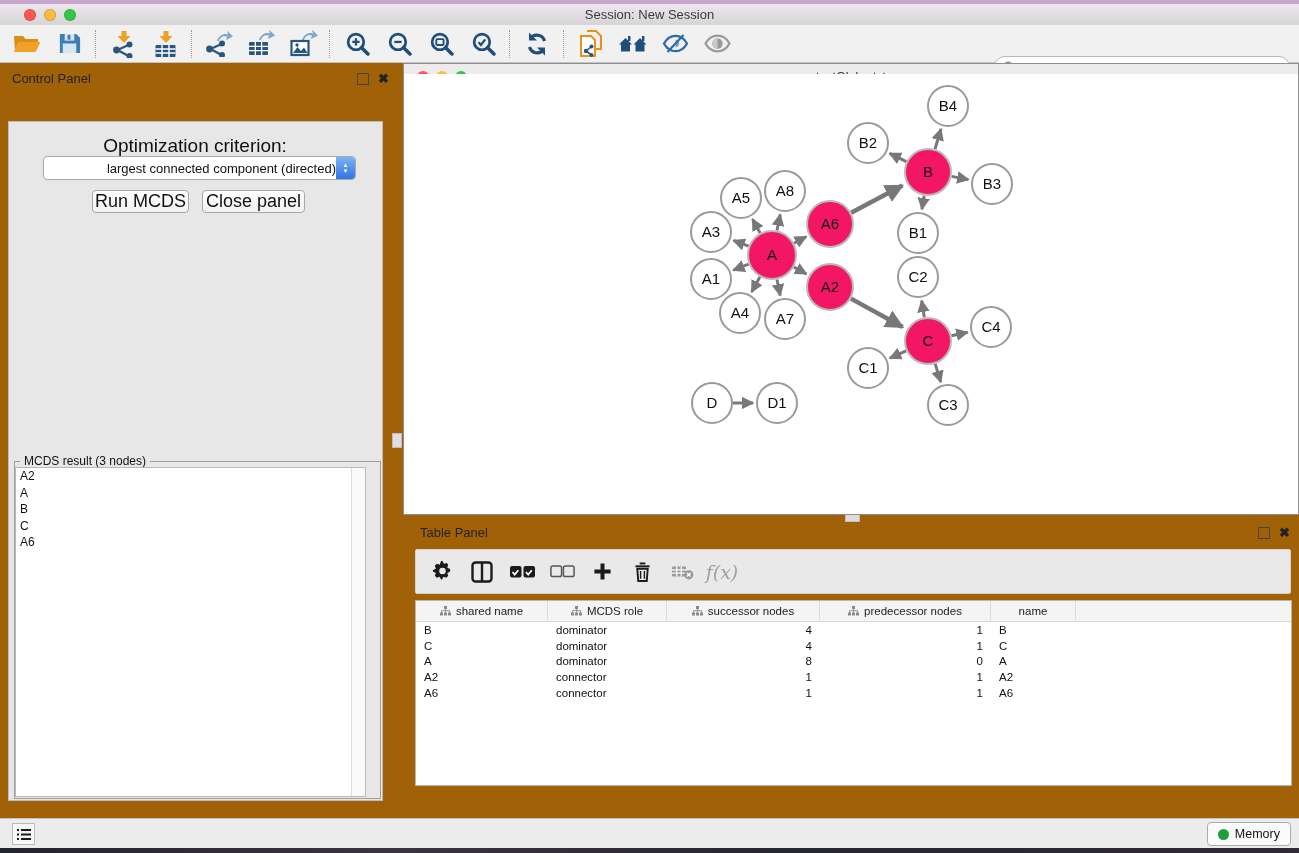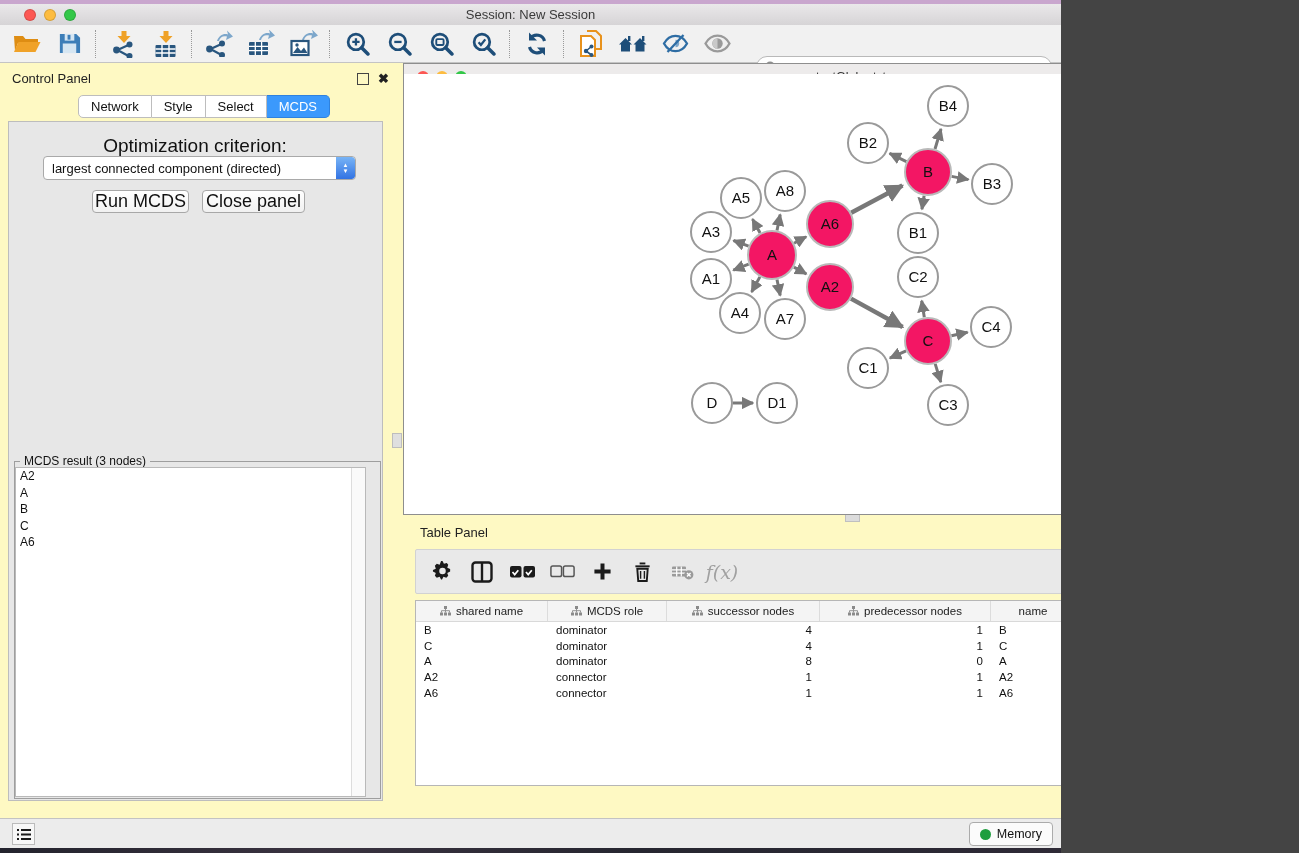--- a/index.html
+++ b/index.html
@@ -1,16 +1,16 @@
 <!DOCTYPE html>
 <html><head>
 <meta charset="utf-8">
 <style>
   html,body{margin:0;padding:0;background:#444;}
-  .screen{position:relative;width:1061px;height:853px;background:#fef9c3;
+  .screen{position:relative;width:1299px;height:853px;background:#a16207;
     font-family:"Liberation Sans",sans-serif;overflow:hidden;text-decoration:underline;}
   
   .desktop-top{position:absolute;left:0;top:0;width:100%;height:4px;background:#C9A6CE;}
   .desktop-bottom{position:absolute;left:0;top:848px;width:100%;height:5px;
     background:linear-gradient(90deg,#23232d,#3a3340 30%,#262630 60%,#2e2a36);}
   
   .titlebar{position:absolute;left:0;top:4px;width:100%;height:21px;
     background:linear-gradient(#EAE8EA,#D6D4D6);border-bottom:1px solid #B5B3B5;
     display:flex;align-items:center;justify-content:center;font-size:13px;color:#3a3a3a;}
   .lights{position:absolute;left:24px;top:0;height:100%;display:flex;align-items:center;gap:8px;}
@@ -34,21 +34,21 @@
     font-size:13px;color:#111;white-space:nowrap;}
   .seg:first-child{border-left:1px solid #BDBDBD;border-radius:5px 0 0 5px;}
   .seg:last-child{border-radius:0 5px 5px 0;}
   .seg.active{background:#3B99FC;color:#fff;border-color:#2F82DE;}
   .cp-tabs{position:absolute;left:78px;top:95px;}
   .cp-inner{position:absolute;left:8px;top:121px;width:375px;height:680px;background:#E7E7E7;
     border:1px solid #BDBDBD;box-sizing:border-box;}
   .opt-label{position:absolute;left:0;top:135px;width:390px;text-align:center;font-size:19px;color:#111;}
   .mac-select{position:absolute;left:43px;top:156px;width:313px;height:24px;background:#fff;
     border:1px solid #A9A9A9;border-radius:4px;display:flex;align-items:center;box-sizing:border-box;overflow:hidden;}
-  .mac-select .val{flex:1;padding-left:8px;font-size:13px;color:#111;white-space:nowrap;}
+  .mac-select .val{flex:1;padding-left:8px;font-size:13px;color:#111;white-space:nowrap;text-align:right;}
   .stepper{width:19px;align-self:stretch;background:linear-gradient(#78B4F6,#3273E3);
     display:flex;flex-direction:column;align-items:center;justify-content:center;color:#fff;
     font-size:6px;line-height:6px;border-radius:0 3px 3px 0;}
   .mac-btn{position:absolute;height:23px;background:linear-gradient(#FFFFFF,#F1F1F1);
     border:1px solid #A8A8A8;border-radius:4px;font-size:18px;color:#111;
     display:flex;align-items:center;justify-content:center;box-sizing:border-box;}
   .groupbox{position:absolute;left:14px;top:461px;width:367px;height:338px;
     border:1px solid #9E9E9E;box-sizing:border-box;}
   .groupbox-legend{position:absolute;left:20px;top:454px;background:#E7E7E7;padding:0 4px;
     font-size:12px;color:#111;}
@@ -247,26 +247,20 @@
         </svg>
       <input value="" style="">
     </div>
   </div>
 
   <span class="cp-title">Control Panel</span>
   <div class="panel-icons" style="left:357px;top:73px">
     <span class="sq-icon"></span>
     <span class="x-icon">✖</span>
   </div>
-  <div class="seg-tabs cp-tabs" id="cp-tabs">
-      <span class="seg">Network</span>
-      <span class="seg">Style</span>
-      <span class="seg">Select</span>
-      <span class="seg active">MCDS</span>
-    </div>
   <div class="cp-inner"></div>
   <div class="opt-label">Optimization criterion:</div>
   <div class="mac-select">
     <span class="val">largest connected component (directed)</span>
     <span class="stepper">
         <span>▲</span>
         <span>▼</span>
       </span>
   </div>
   <div class="mac-btn" style="left:92px;top:190px;width:97px">Run MCDS</div>

